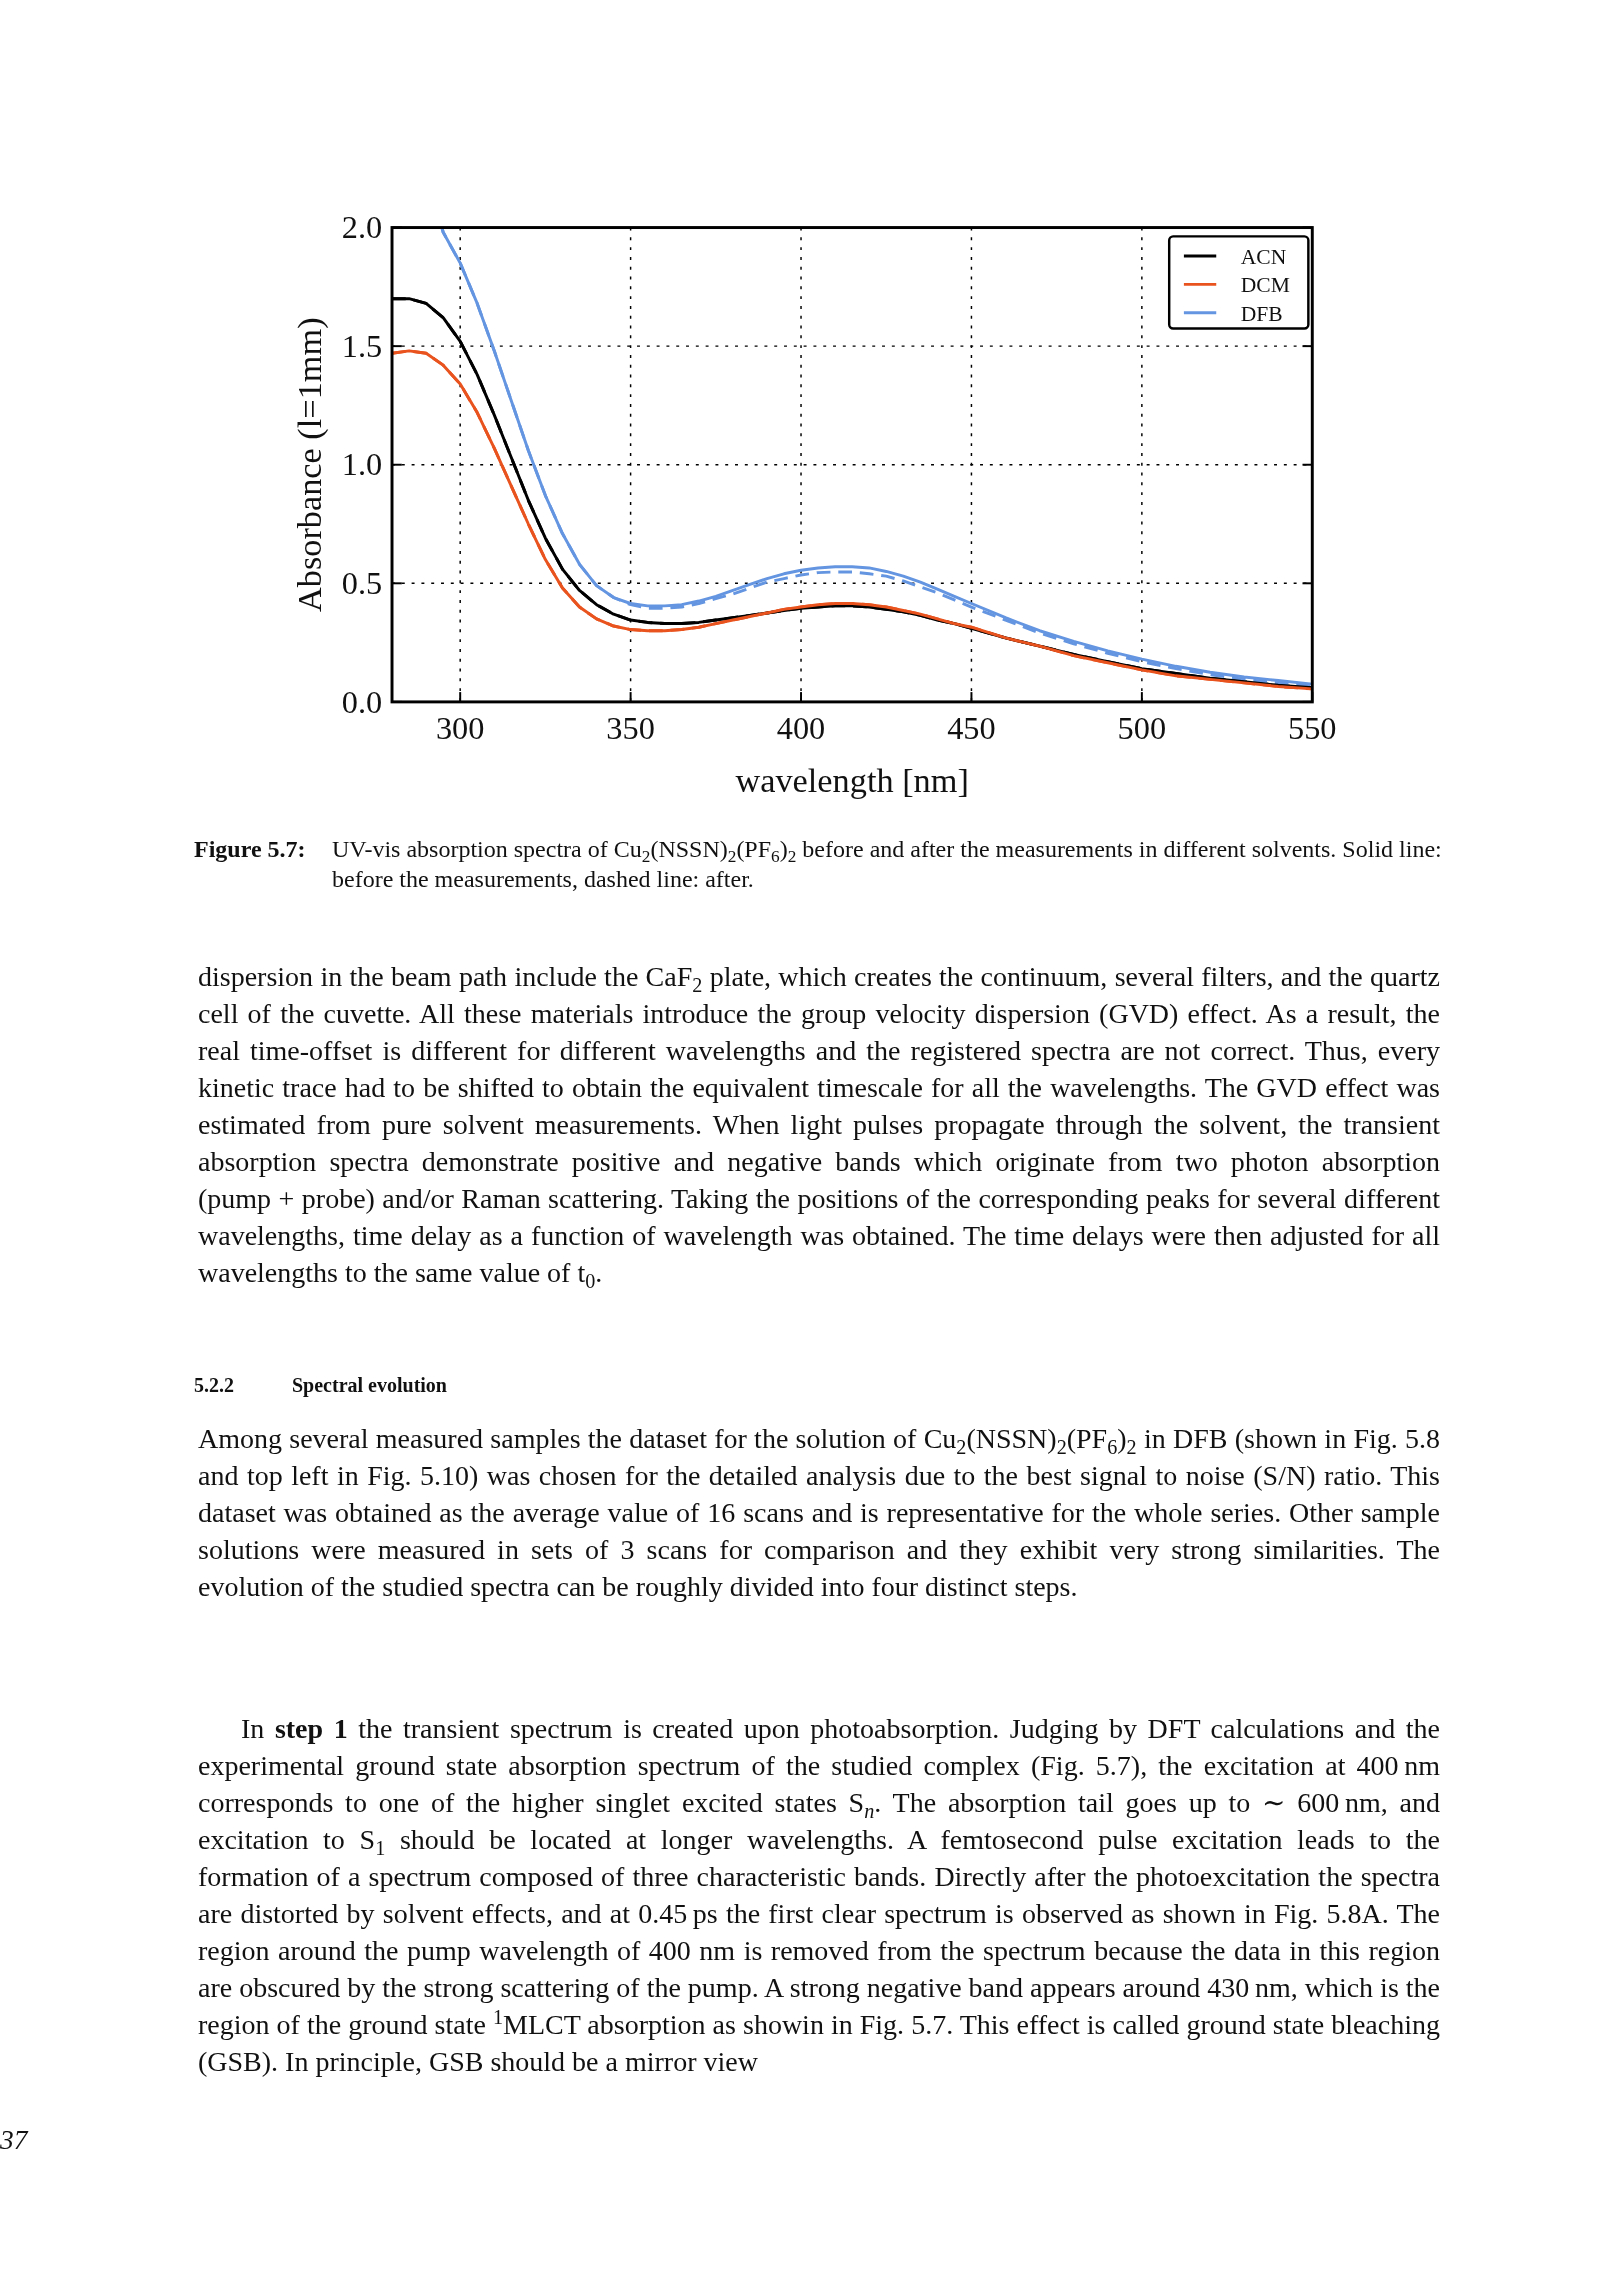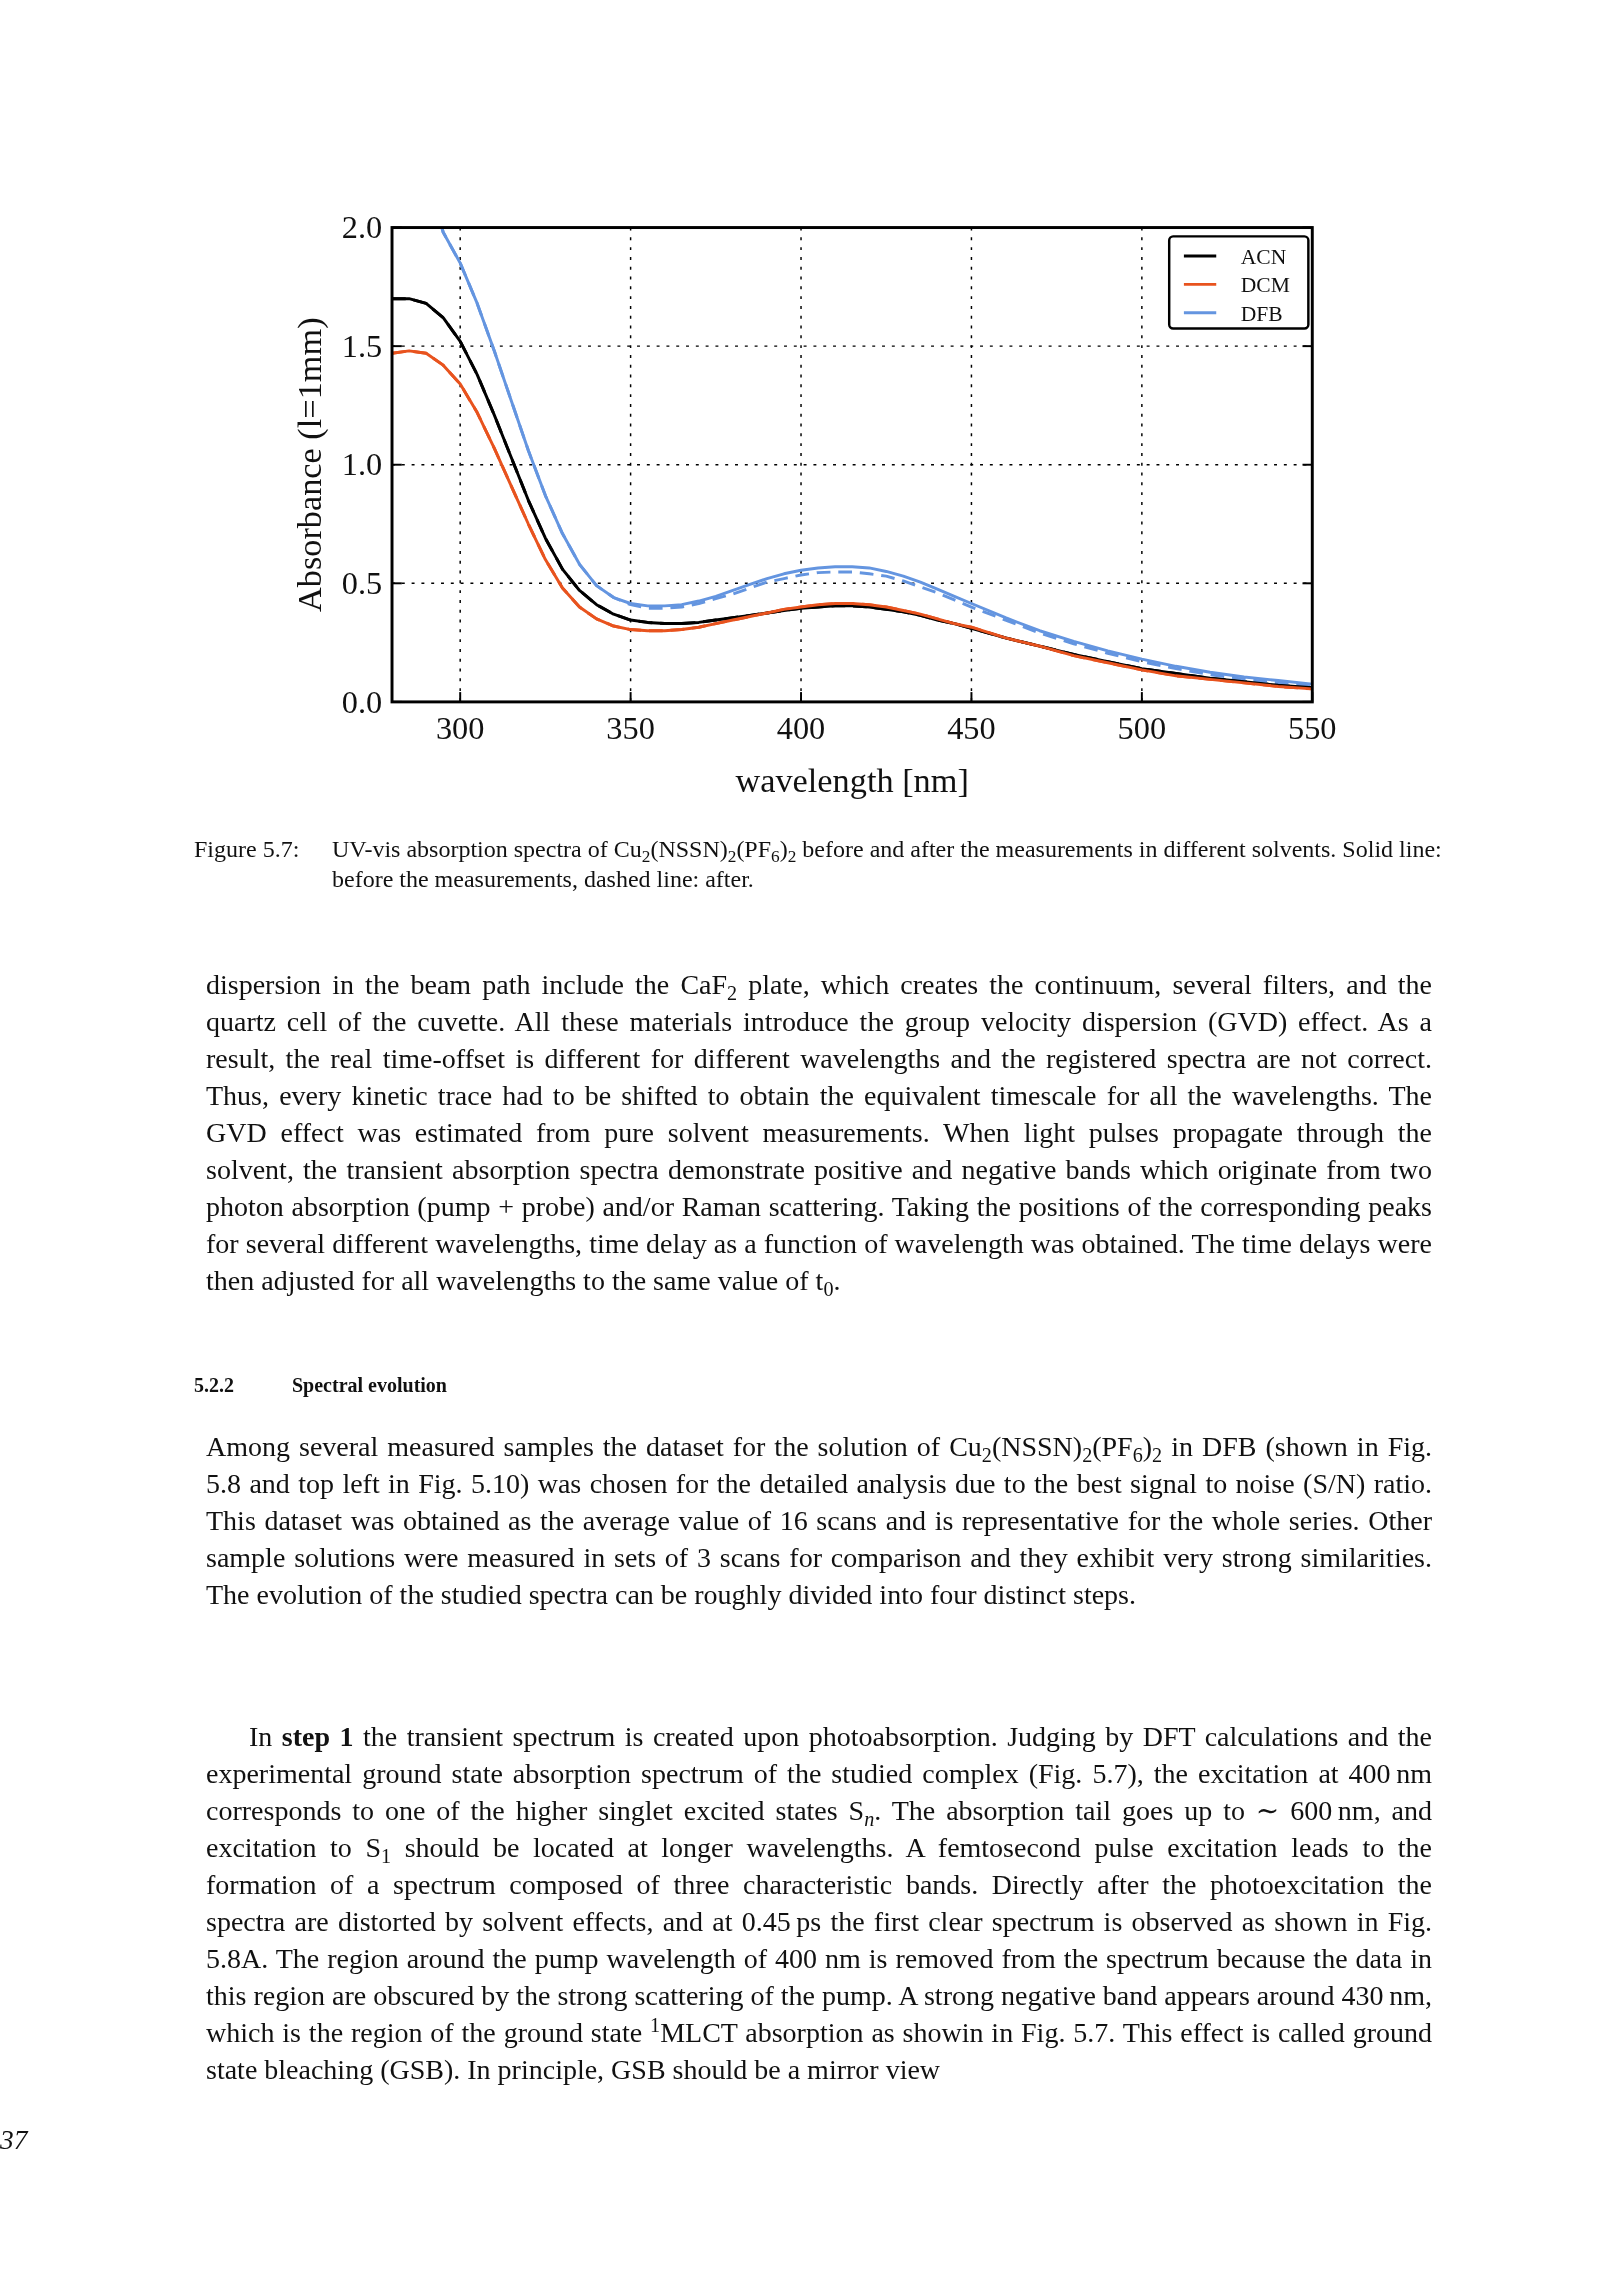--- a/index.html
+++ b/index.html
@@ -4,24 +4,24 @@
 <style>
   html, body { margin: 0; padding: 0; background: #ffffff; }
   body { width: 1621px; height: 2293px; position: relative; overflow: hidden;
          font-family: "Liberation Serif", "DejaVu Serif", serif; color: #111; }
   #figure { position: absolute; left: 0; top: 0; width: 1621px; height: 804px; }
   #figure svg { position: absolute; left: 0; top: 0; }
   .tick-label { font-family: "Liberation Serif", serif; font-size: 33px; fill: #111; }
   .axis-label { font-family: "Liberation Serif", serif; font-size: 35px; fill: #111; }
   .legend-text { font-family: "Liberation Serif", serif; font-size: 22px; fill: #111; }
   .caption { position: absolute; left: 194px; top: 834px; width: 1250px; font-size: 24px; line-height: 30px; }
-  .caption .cap-label { font-weight: normal; float: left; width: 133px; }
+  .caption .cap-label { font-weight: bold; float: left; width: 133px; }
   .caption .cap-text { margin-left: 138px; display: block; }
   .text-block { position: absolute; left: 194px; width: 1250px; font-size: 28px; line-height: 37px; text-align: justify; }
-  .text-block p { margin: 12px; }
+  .text-block p { margin: 4px; }
   .indent { text-indent: 43px; }
   .section-heading { position: absolute; left: 194px; top: 1374px; font-size: 20px; font-weight: bold; }
   .section-heading .num { display: inline-block; width: 98px; }
   .page-number { position: absolute; left: 0; width: 1606px; top: 2125px; font-size: 27.4px; font-style: italic; }
   sub { font-size: 0.72em; vertical-align: -0.3em; line-height: 0; }
   sup { font-size: 0.72em; vertical-align: 0.5em; line-height: 0; }
 </style>
 </head>
 <body>
 

